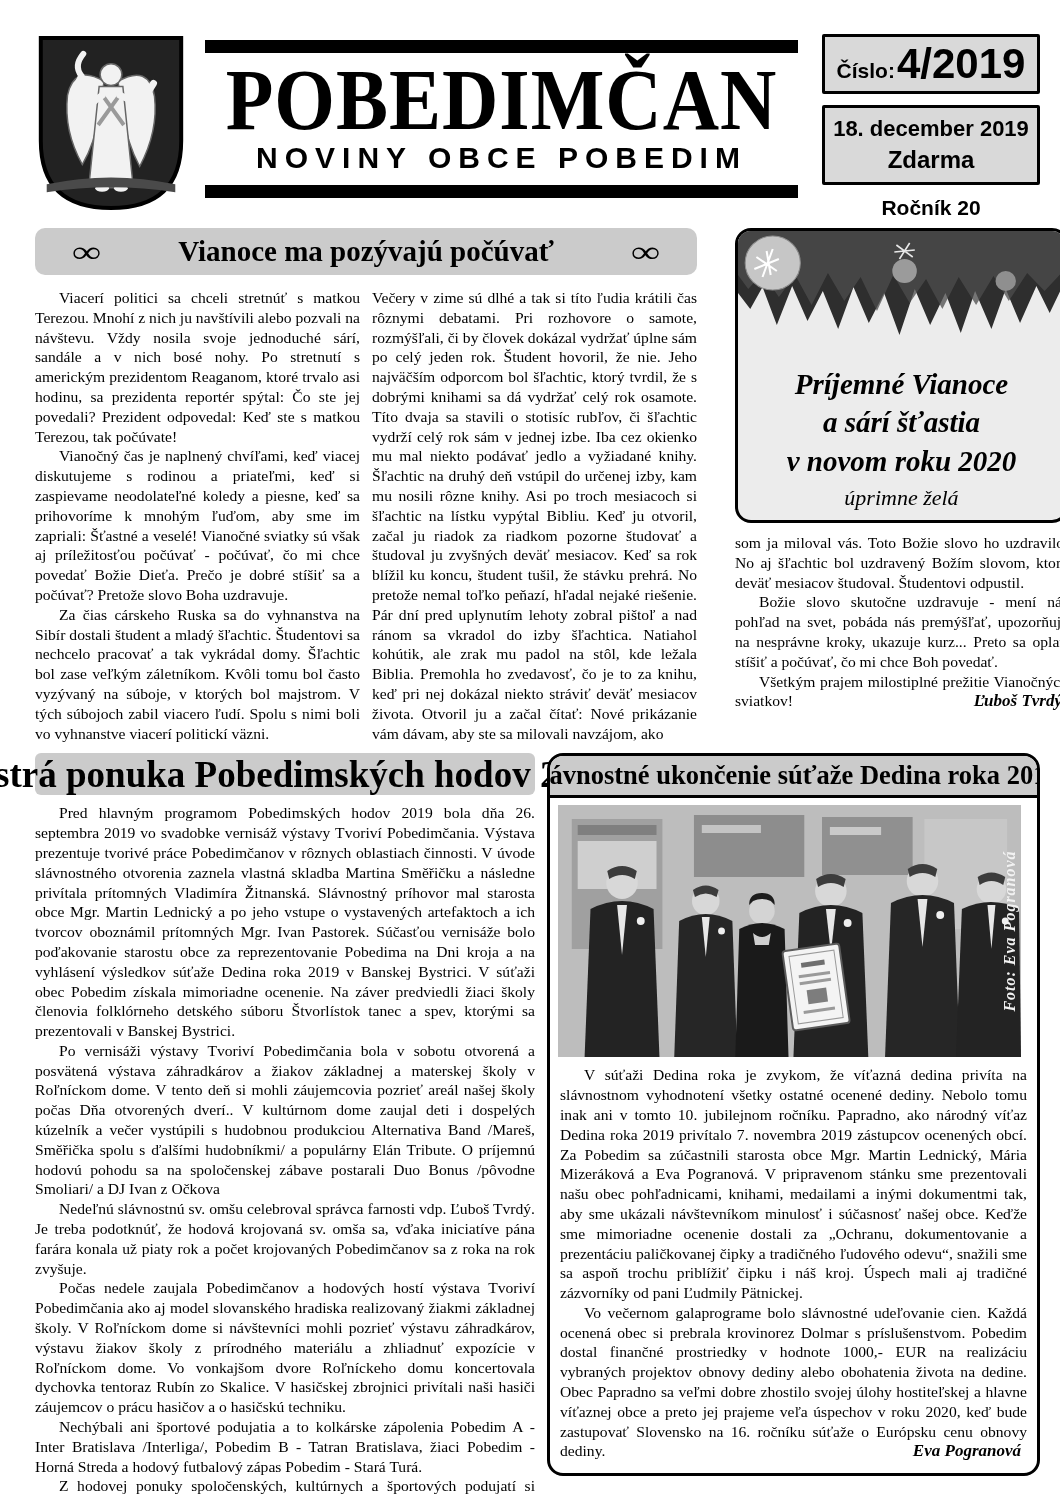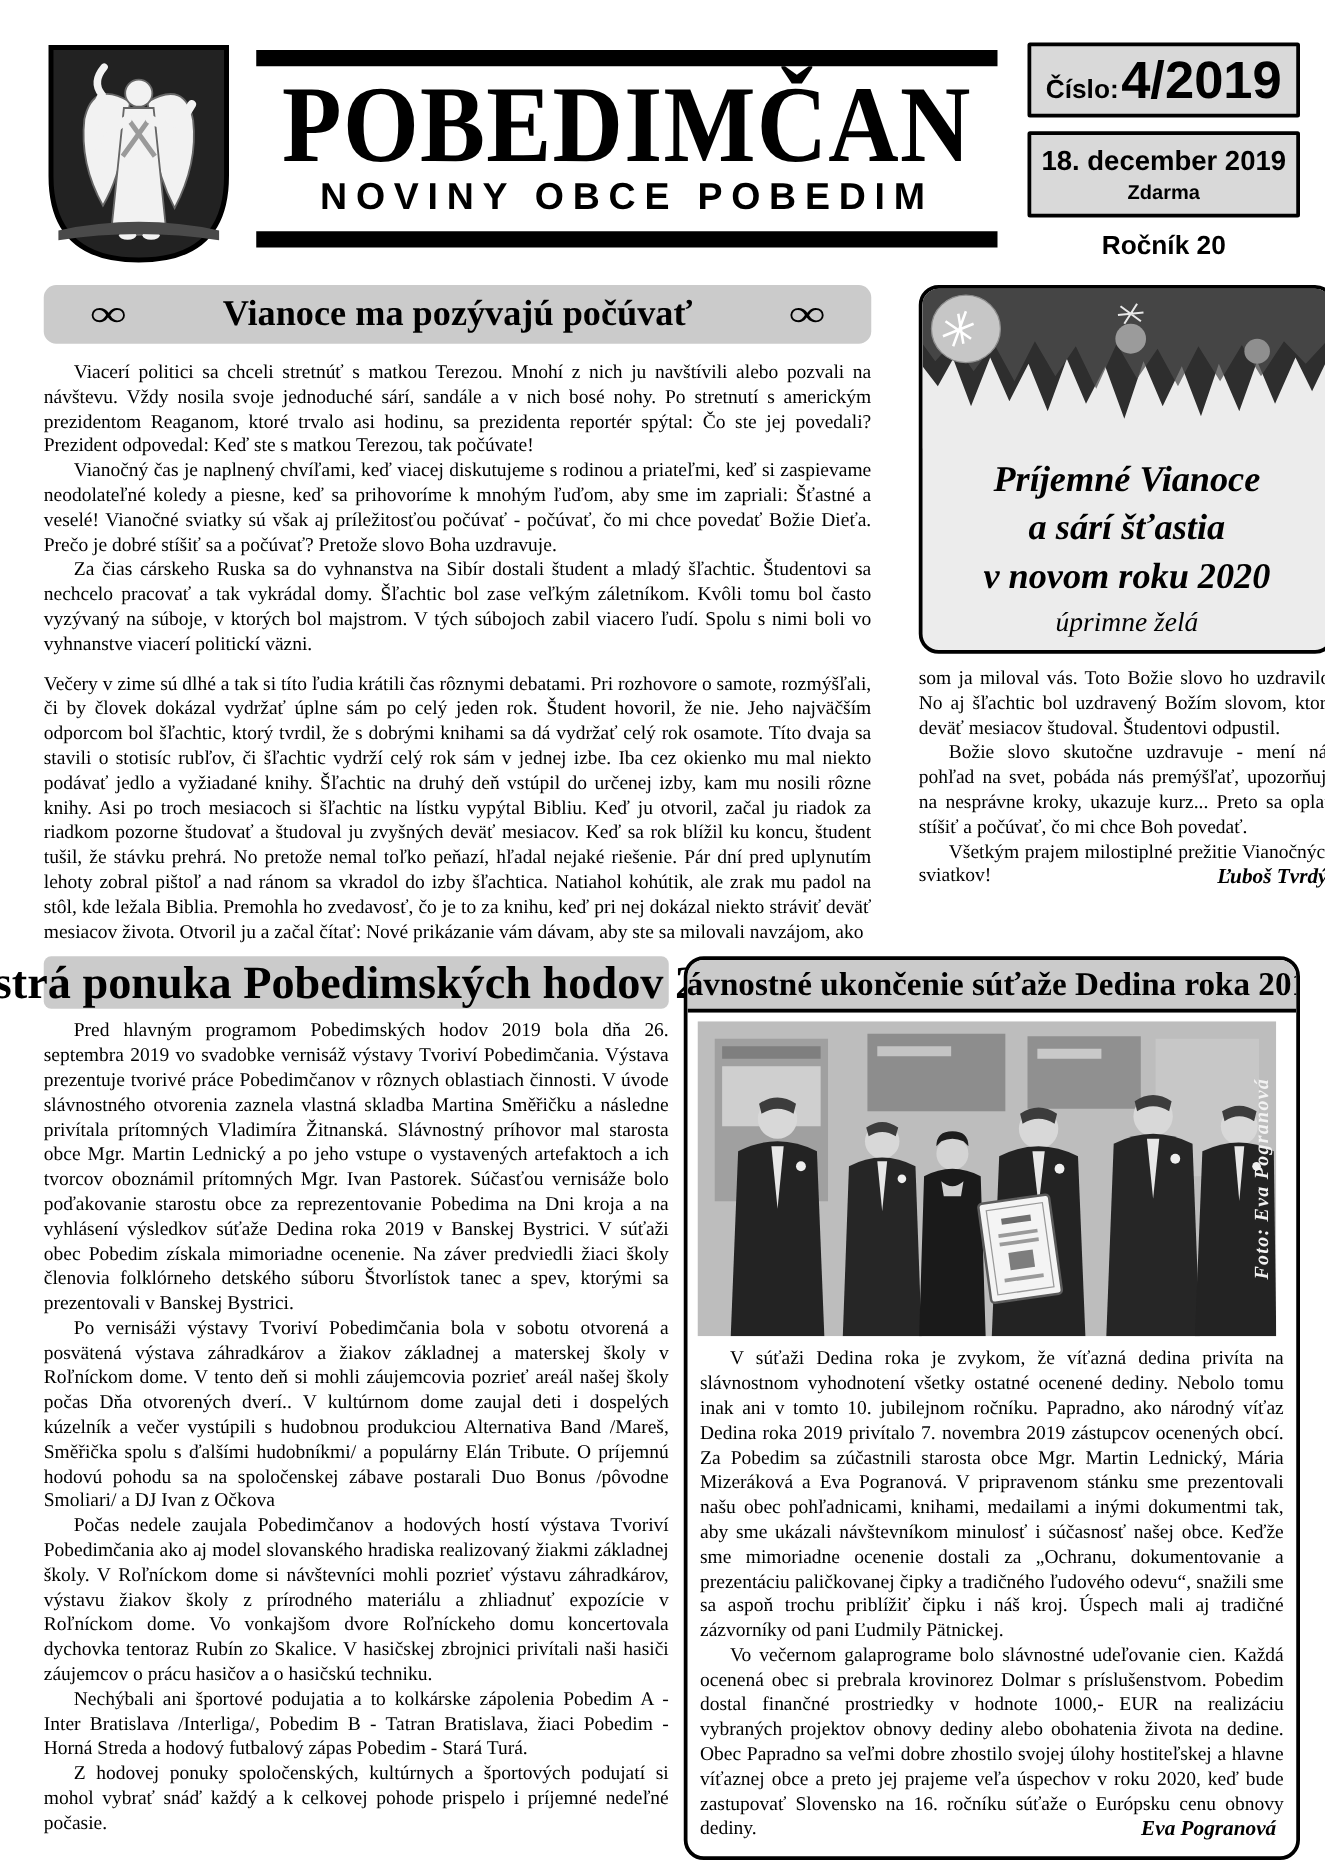--- a/index.html
+++ b/index.html
@@ -29,21 +29,21 @@
   .mast-right { width:218px; flex:0 0 auto; text-align:center; }
   .info-box {
     background:#d9d9d9; border:3px solid #000; border-radius:2px;
     padding:6px 4px; margin-bottom:11px;
     font-family:"Liberation Sans",sans-serif; font-weight:bold;
   }
   .issue-line { display:flex; align-items:baseline; justify-content:center; gap:2px; }
   .issue-label { font-size:21px; }
   .issue-value { font-size:42px; line-height:1.0; }
   .date-line { font-size:22px; line-height:1.35; }
-  .price-line { font-size:16px; line-height:1.35; }
+  .price-line { font-size:24px; line-height:1.35; }
   .volume { font-size:21px; font-weight:bold; font-family:"Liberation Sans",sans-serif; }
 
   
   .para {
     font-size:15.6px; line-height:1.27; text-align:justify;
     text-indent:24px;
   }
   .para.noindent { text-indent:0; }
   .sig-row { text-align:right; font-weight:bold; font-style:italic; font-size:17px;
              margin-top:-20px; padding-right:6px; }
@@ -51,21 +51,21 @@
   
   .article1 { display:flex; gap:10px; margin-top:12px; }
   .a1-left { width:662px; flex:0 0 auto; }
   .a1-titlebar {
     background:#cbcbcb; border-radius:10px; height:47px;
     display:flex; align-items:center; justify-content:space-around;
     margin-bottom:13px;
   }
   .a1-title { font-weight:bold; font-size:29px; }
   .ornament { font-size:30px; font-weight:bold; transform:scaleX(1.35); }
-  .a1-cols { display:flex; gap:12px;flex-direction:column; }
+  .a1-cols { display:flex; gap:12px; }
   .a1-col { flex:1 1 0; }
   .a1-right { width:333px; flex:0 0 auto;margin-left:28px; }
 
   
   .card {
     border:3px solid #000; border-radius:16px; overflow:hidden;
     height:295px; background:#ececec; margin-bottom:10px;
   }
   .card-photo { height:128px; display:block; width:100%; }
   .card-text { text-align:center; padding-top:6px; }
@@ -191,20 +191,21 @@
 </div>
 
 <div class="bottom">
 
   <div class="article2">
     <div class="a2-titlebar">
       <span class="a2-title">Pestrá ponuka Pobedimských hodov 2019</span>
     </div>
     <p class="para">Pred hlavným programom Pobedimských hodov 2019 bola dňa 26. septembra 2019 vo svadobke vernisáž výstavy Tvoriví Pobedimčania. Výstava prezentuje tvorivé práce Pobedimčanov v rôznych oblastiach činnosti. V úvode slávnostného otvorenia zaznela vlastná skladba Martina Směřičku a následne privítala prítomných Vladimíra Žitnanská. Slávnostný príhovor mal starosta obce Mgr. Martin Lednický a po jeho vstupe o vystavených artefaktoch a ich tvorcov oboznámil prítomných Mgr. Ivan Pastorek. Súčasťou vernisáže bolo poďakovanie starostu obce za reprezentovanie Pobedima na Dni kroja a na vyhlásení výsledkov súťaže Dedina roka 2019 v Banskej Bystrici. V súťaži obec Pobedim získala mimoriadne ocenenie. Na záver predviedli žiaci školy členovia folklórneho detského súboru Štvorlístok tanec a spev, ktorými sa prezentovali v Banskej Bystrici.</p>
     <p class="para">Po vernisáži výstavy Tvoriví Pobedimčania bola v sobotu otvorená a posvätená výstava záhradkárov a žiakov základnej a materskej školy v Roľníckom dome. V tento deň si mohli záujemcovia pozrieť areál našej školy počas Dňa otvorených dverí.. V kultúrnom dome zaujal deti i dospelých kúzelník a večer vystúpili s hudobnou produkciou Alternativa Band /Mareš, Směřička spolu s ďalšími hudobníkmi/ a populárny Elán Tribute. O príjemnú hodovú pohodu sa na spoločenskej zábave postarali Duo Bonus /pôvodne Smoliari/ a DJ Ivan z Očkova</p>
+    <p class="para">Nedeľnú slávnostnú sv. omšu celebroval správca farnosti vdp. Ľuboš Tvrdý. Je treba podotknúť, že hodová krojovaná sv. omša sa, vďaka iniciatíve pána farára konala už piaty rok a počet krojovaných Pobedimčanov sa z roka na rok zvyšuje.</p>
     <p class="para">Počas nedele zaujala Pobedimčanov a hodových hostí výstava Tvoriví Pobedimčania ako aj model slovanského hradiska realizovaný žiakmi základnej školy. V Roľníckom dome si návštevníci mohli pozrieť výstavu záhradkárov, výstavu žiakov školy z prírodného materiálu a zhliadnuť expozície v Roľníckom dome. Vo vonkajšom dvore Roľníckeho domu koncertovala dychovka tentoraz Rubín zo Skalice. V hasičskej zbrojnici privítali naši hasiči záujemcov o prácu hasičov a o hasičskú techniku.</p>
     <p class="para">Nechýbali ani športové podujatia a to kolkárske zápolenia Pobedim A - Inter Bratislava /Interliga/, Pobedim B - Tatran Bratislava, žiaci Pobedim - Horná Streda a hodový futbalový zápas Pobedim - Stará Turá.</p>
     <p class="para">Z hodovej ponuky spoločenských, kultúrnych a športových podujatí si mohol vybrať snáď každý a k celkovej pohode prispelo i príjemné nedeľné počasie.</p>
 
   </div>
 
   <div class="article3">
     <div class="a3-titlebar">
       <span class="a3-title">Slávnostné ukončenie súťaže Dedina roka 2019</span>
     </div>

